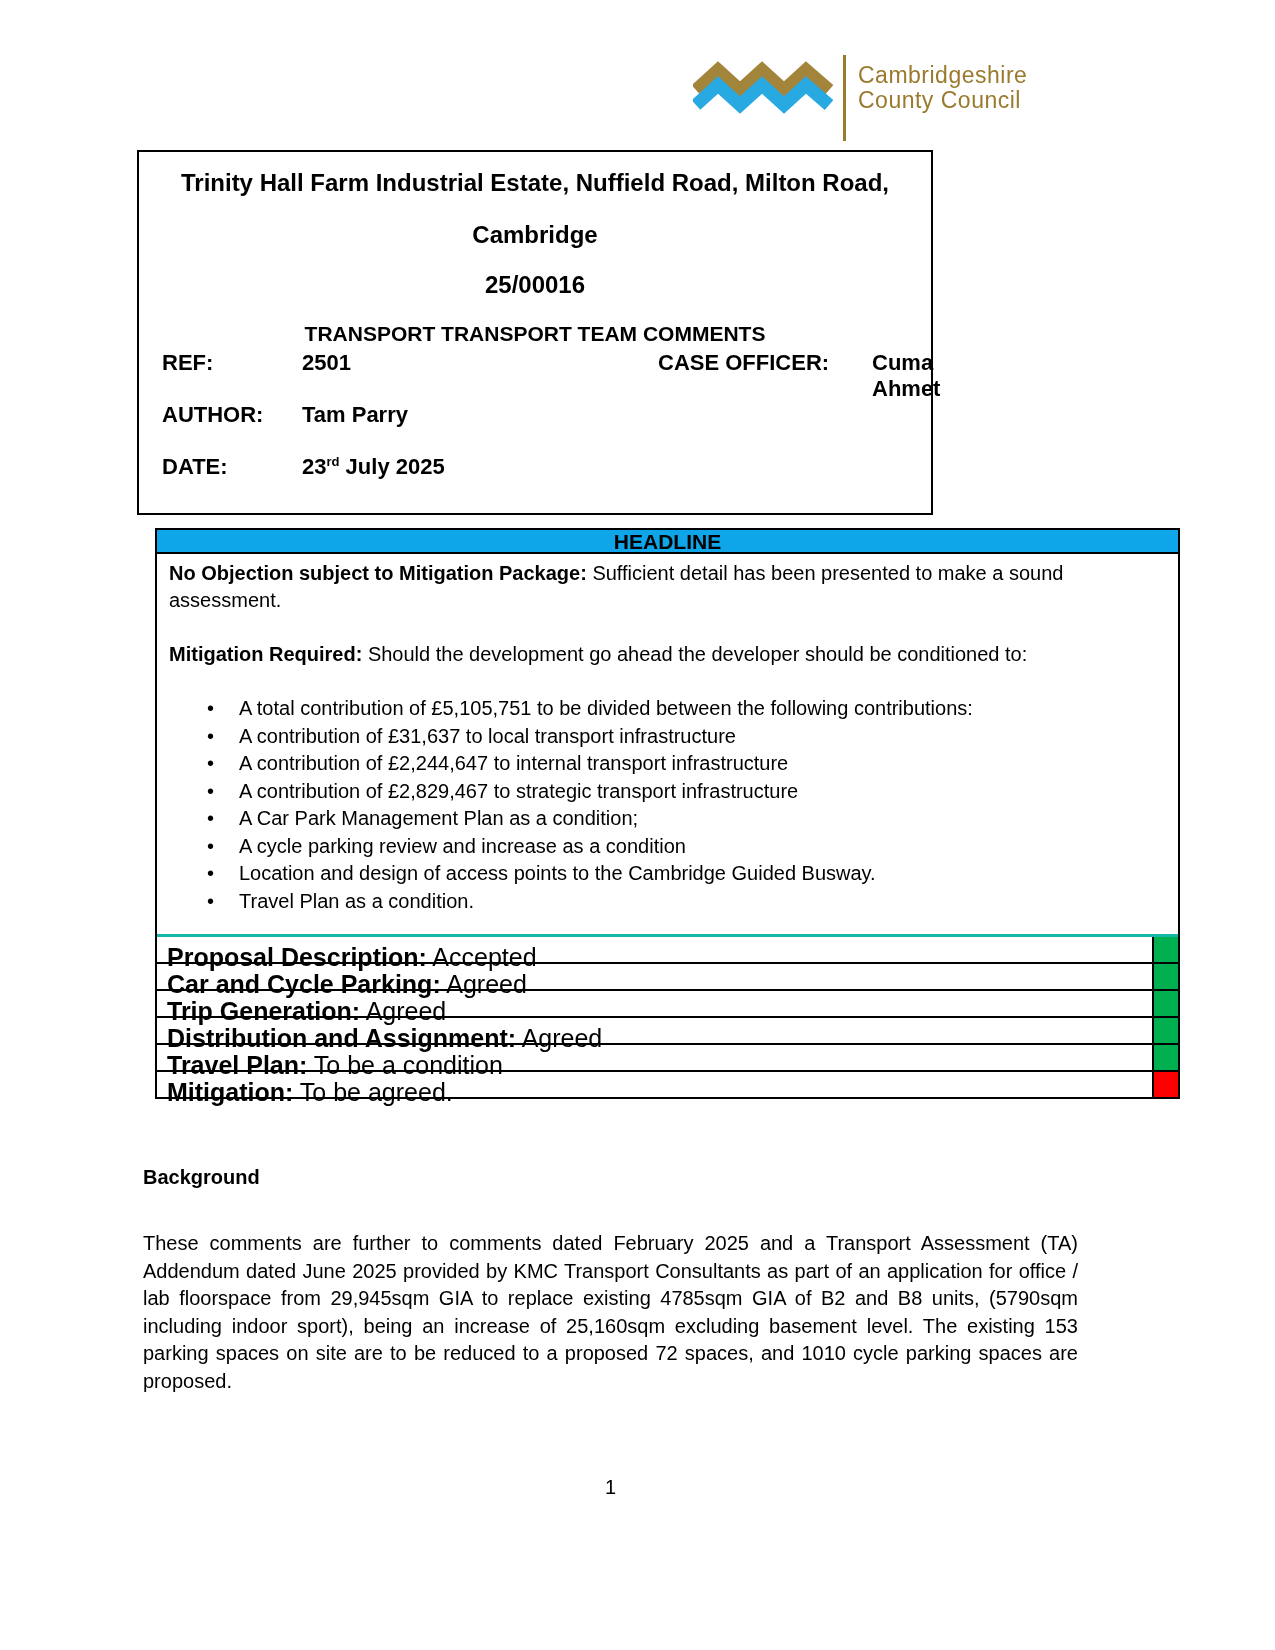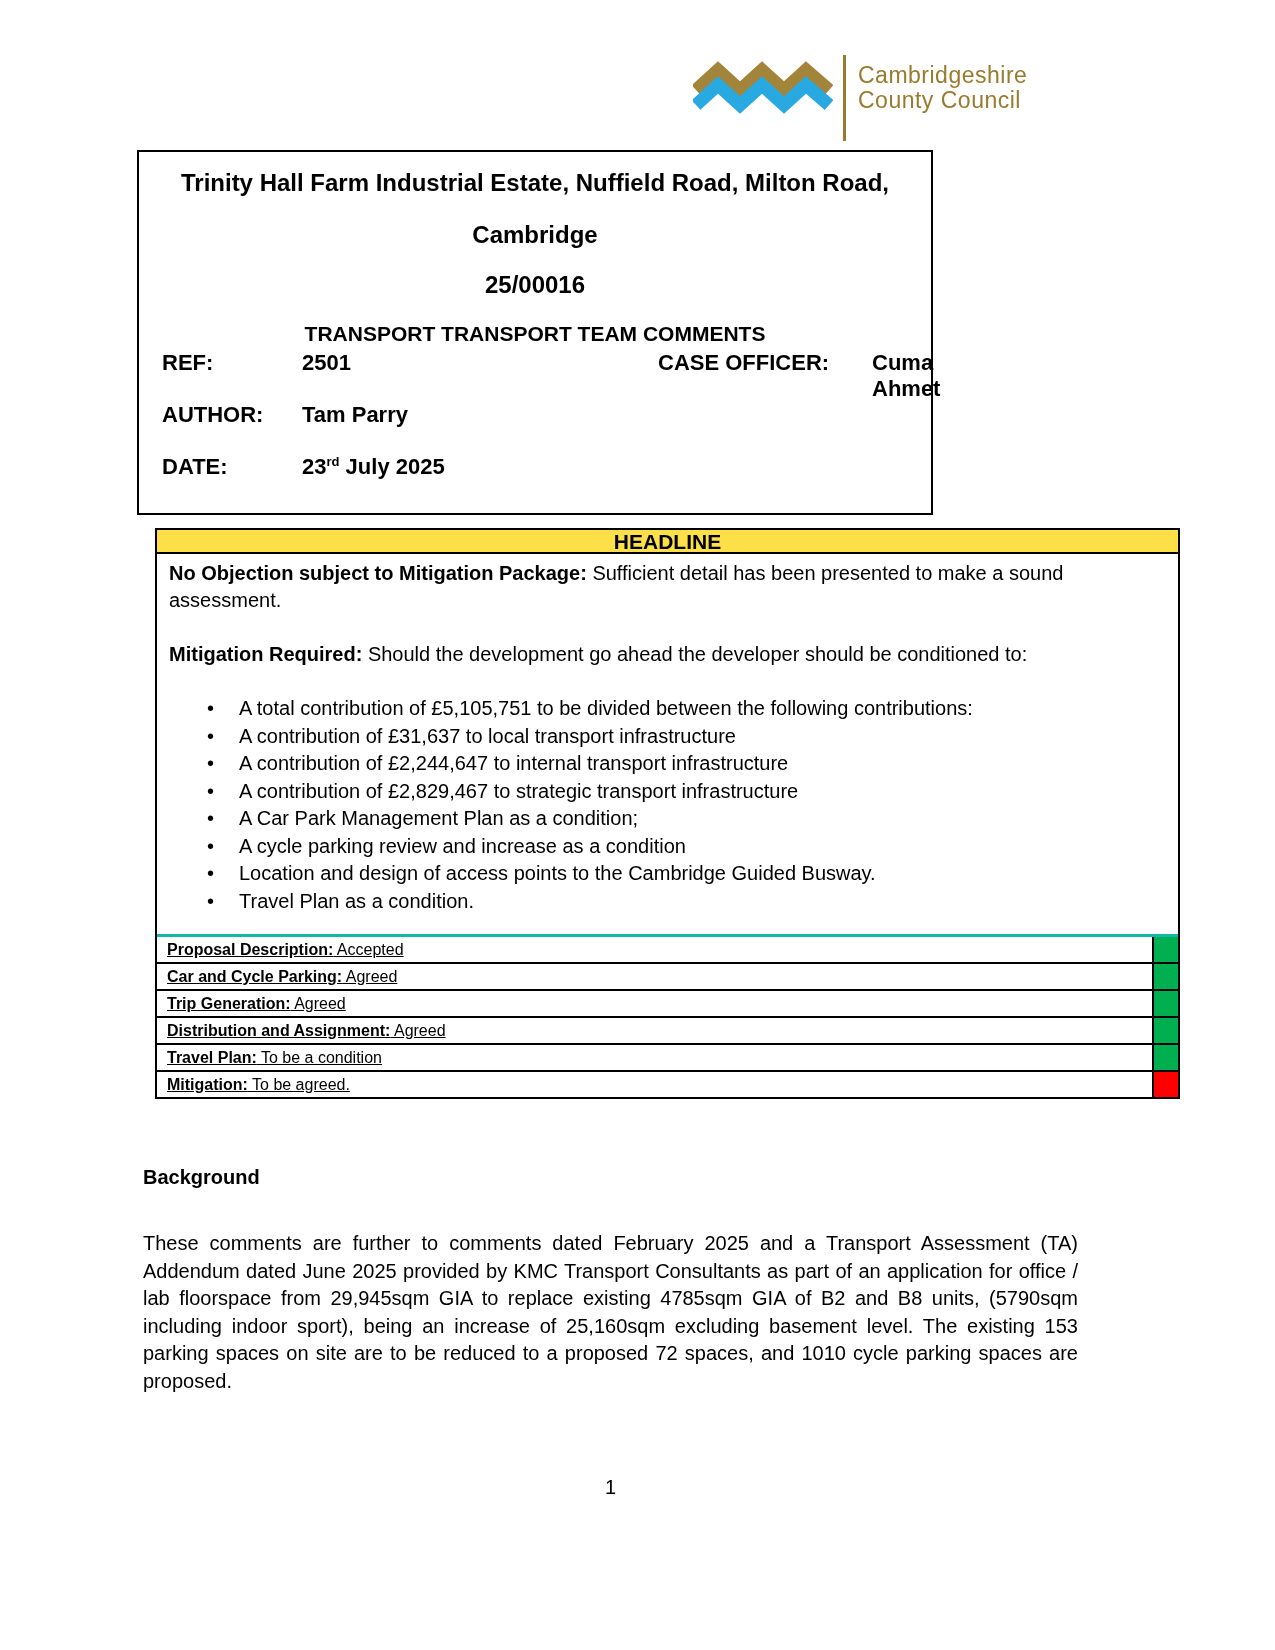--- a/index.html
+++ b/index.html
@@ -50,21 +50,21 @@
     min-height:383px; padding:6px 12px 0 12px;
     font-size:20px; line-height:27px; border-bottom:3px solid #14b8a6;
   }
   .hl-body p { max-width:965px; }
   .hl-gap { height:27px; }
   .hl-bullets { list-style:none; margin-top:0; }
   .hl-bullets li { position:relative; padding-left:70px; line-height:27.5px; }
   .hl-bullets li::before { content:"\2022"; position:absolute; left:38px; top:0; }
   .status-row { display:flex; height:25px; }
   .status-row + .status-row { height:27px; border-top:2px solid #000; }
-  .status-text { flex:1; padding:1px 0 0 10px; font-size:16px; line-height:23px;text-decoration:underline; }
+  .status-text { flex:1; padding:9px 0 0 10px; font-size:25px; line-height:23px; }
   .status-chip { width:26px; border-left:2px solid #000; }
   b { font-weight:bold; }
 
   
   .bg-heading { position:absolute; left:143px; top:1166px; font-size:20px; font-weight:bold; }
   .bg-para {
     position:absolute; left:143px; top:1230px; width:935px;
     font-size:20px; line-height:27.5px; text-align:justify;
   }
 
@@ -104,21 +104,21 @@
       <span class="m-label">AUTHOR:</span>
       <span class="m-value">Tam Parry</span>
     </div>
     <div class="meta-row row-date">
       <span class="m-label">DATE:</span>
       <span class="m-value"><span>23</span><sup>rd</sup><span> July 2025</span></span>
     </div>
   </div>
 
   <div class="headline-table">
-    <div class="hl-header" style="background-color: #fde047;">HEADLINE</div>
+    <div class="hl-header" style="background-color: #0ea5e9;">HEADLINE</div>
 
     <div class="hl-body">
       <p><b>No Objection subject to Mitigation Package:</b><span> Sufficient detail has been presented to make a sound assessment.</span></p>
       <div class="hl-gap"></div>
       <p><b>Mitigation Required:</b><span> Should the development go ahead the developer should be conditioned to:</span></p>
       <div class="hl-gap"></div>
       <ul class="hl-bullets">
         <li>A total contribution of £5,105,751 to be divided between the following contributions:</li>
         <li>A contribution of £31,637 to local transport infrastructure</li>
         <li>A contribution of £2,244,647 to internal transport infrastructure</li>

